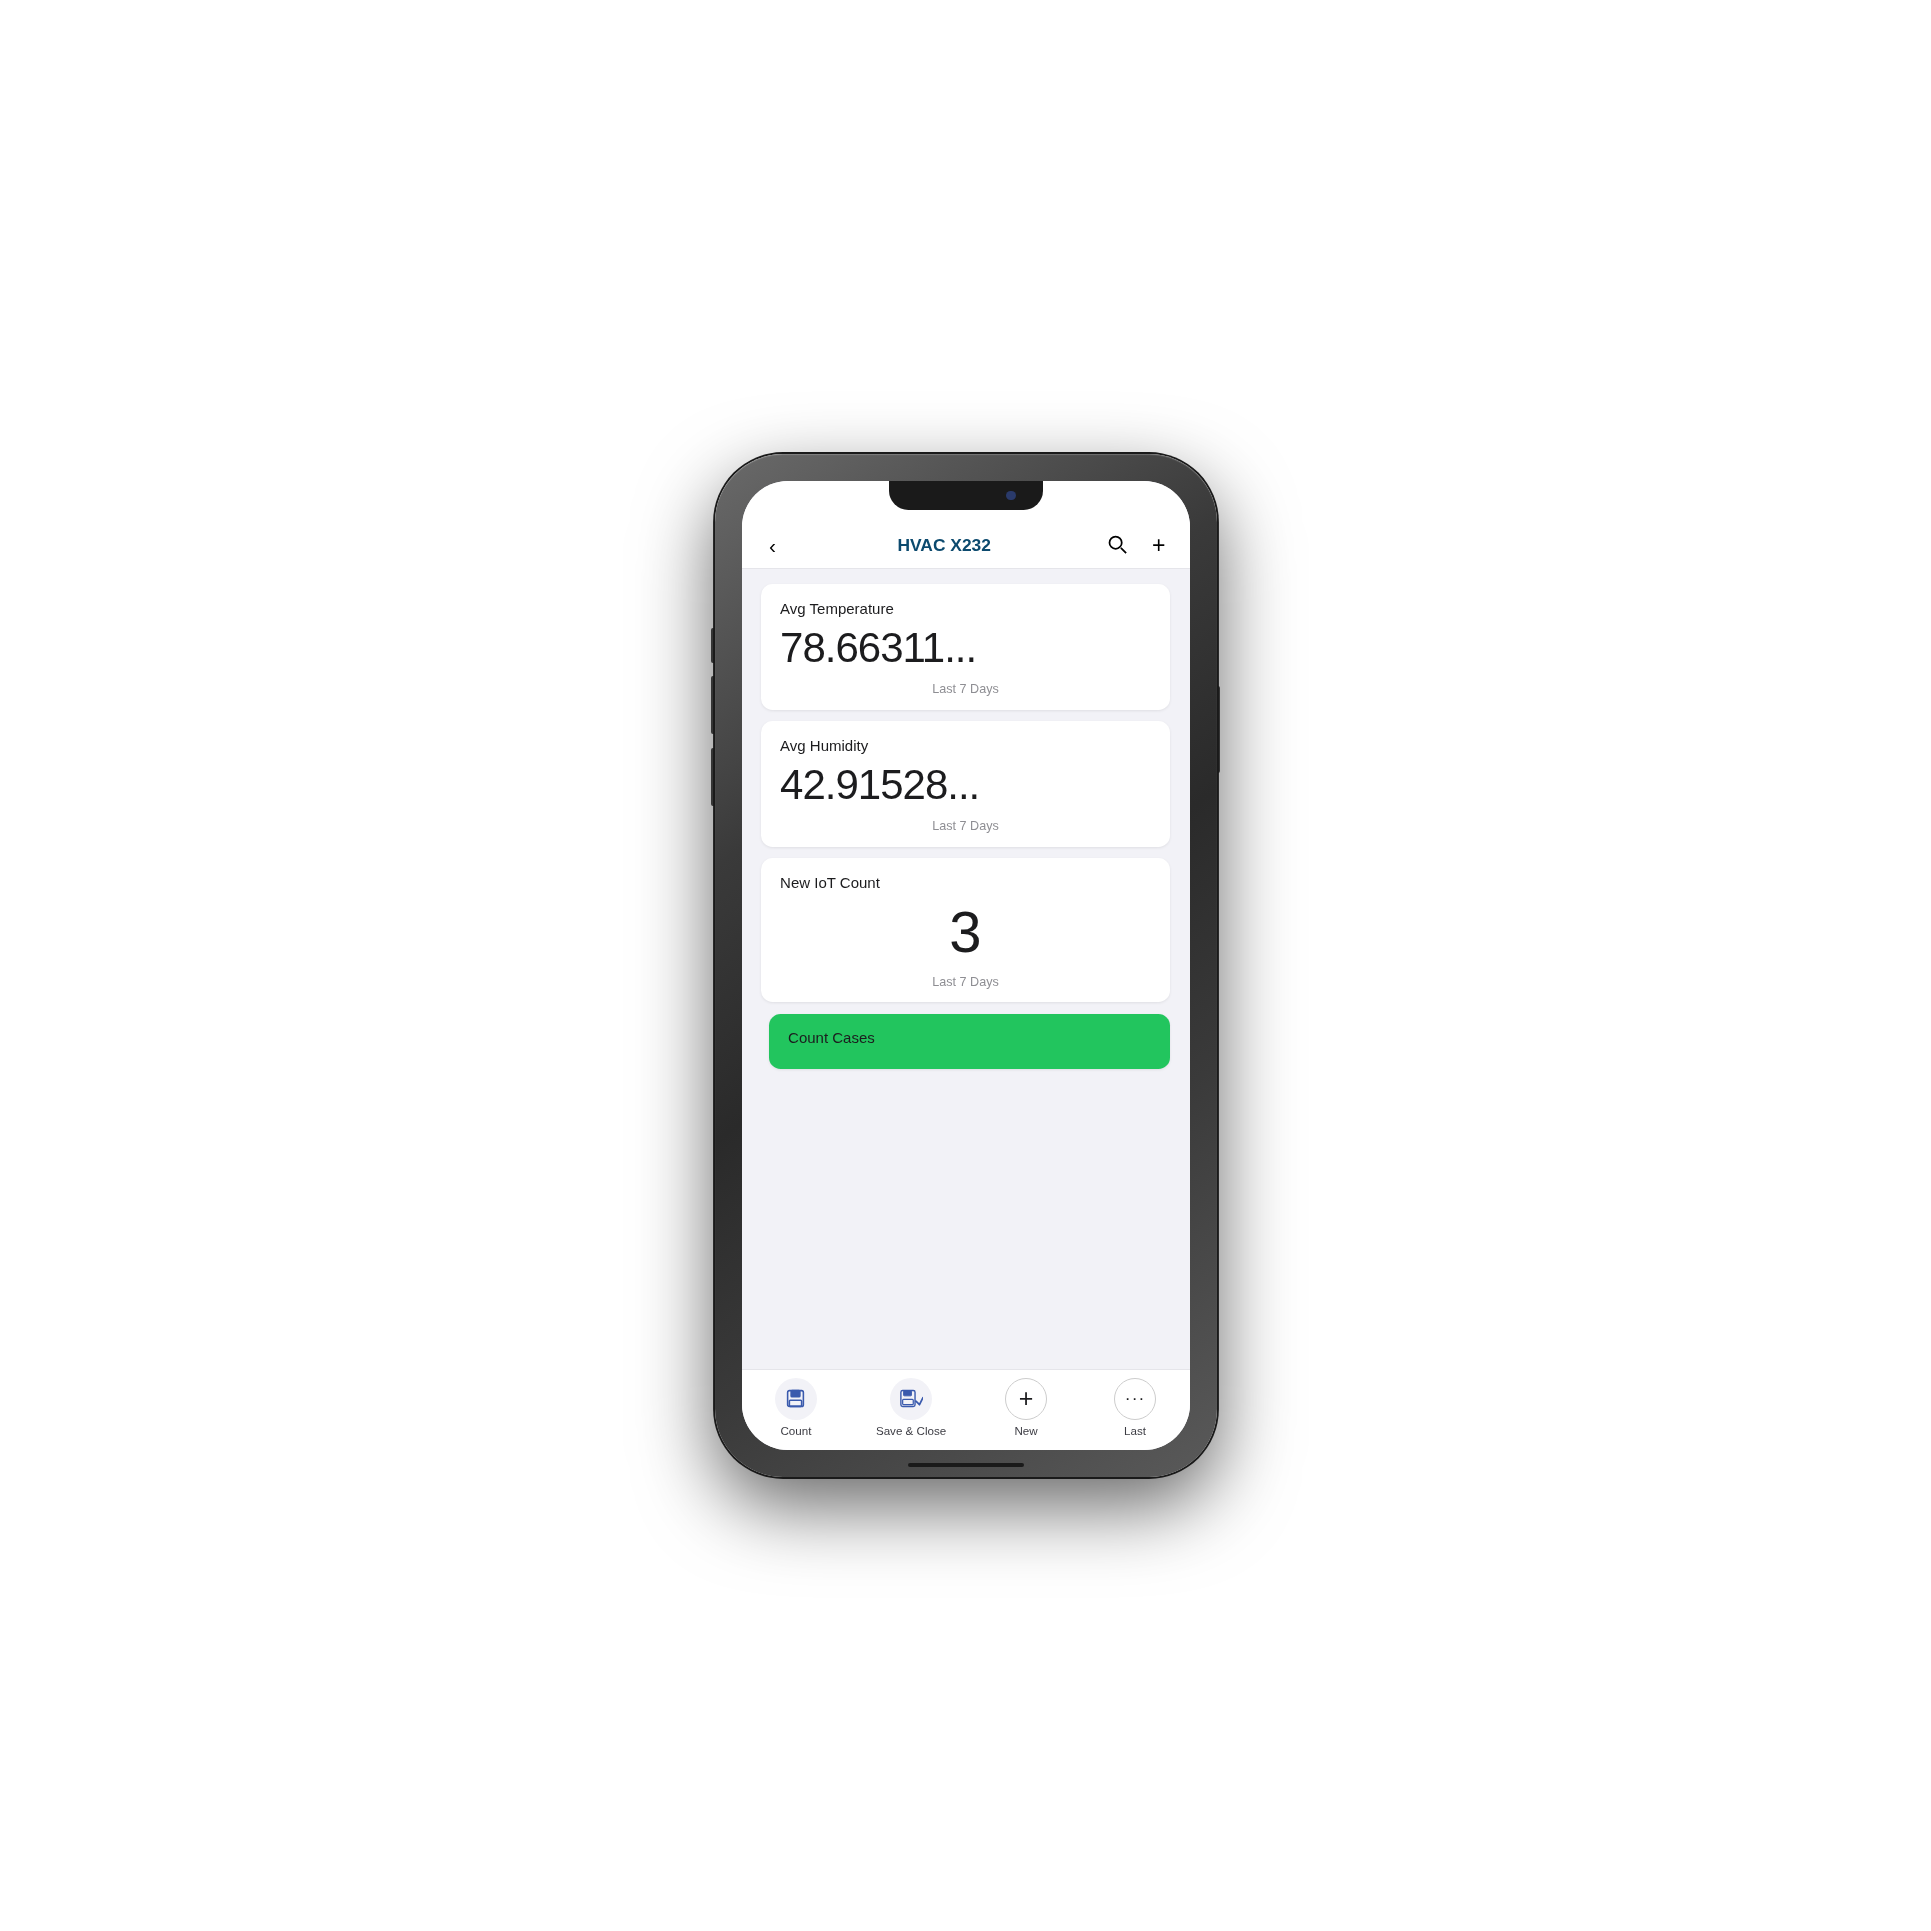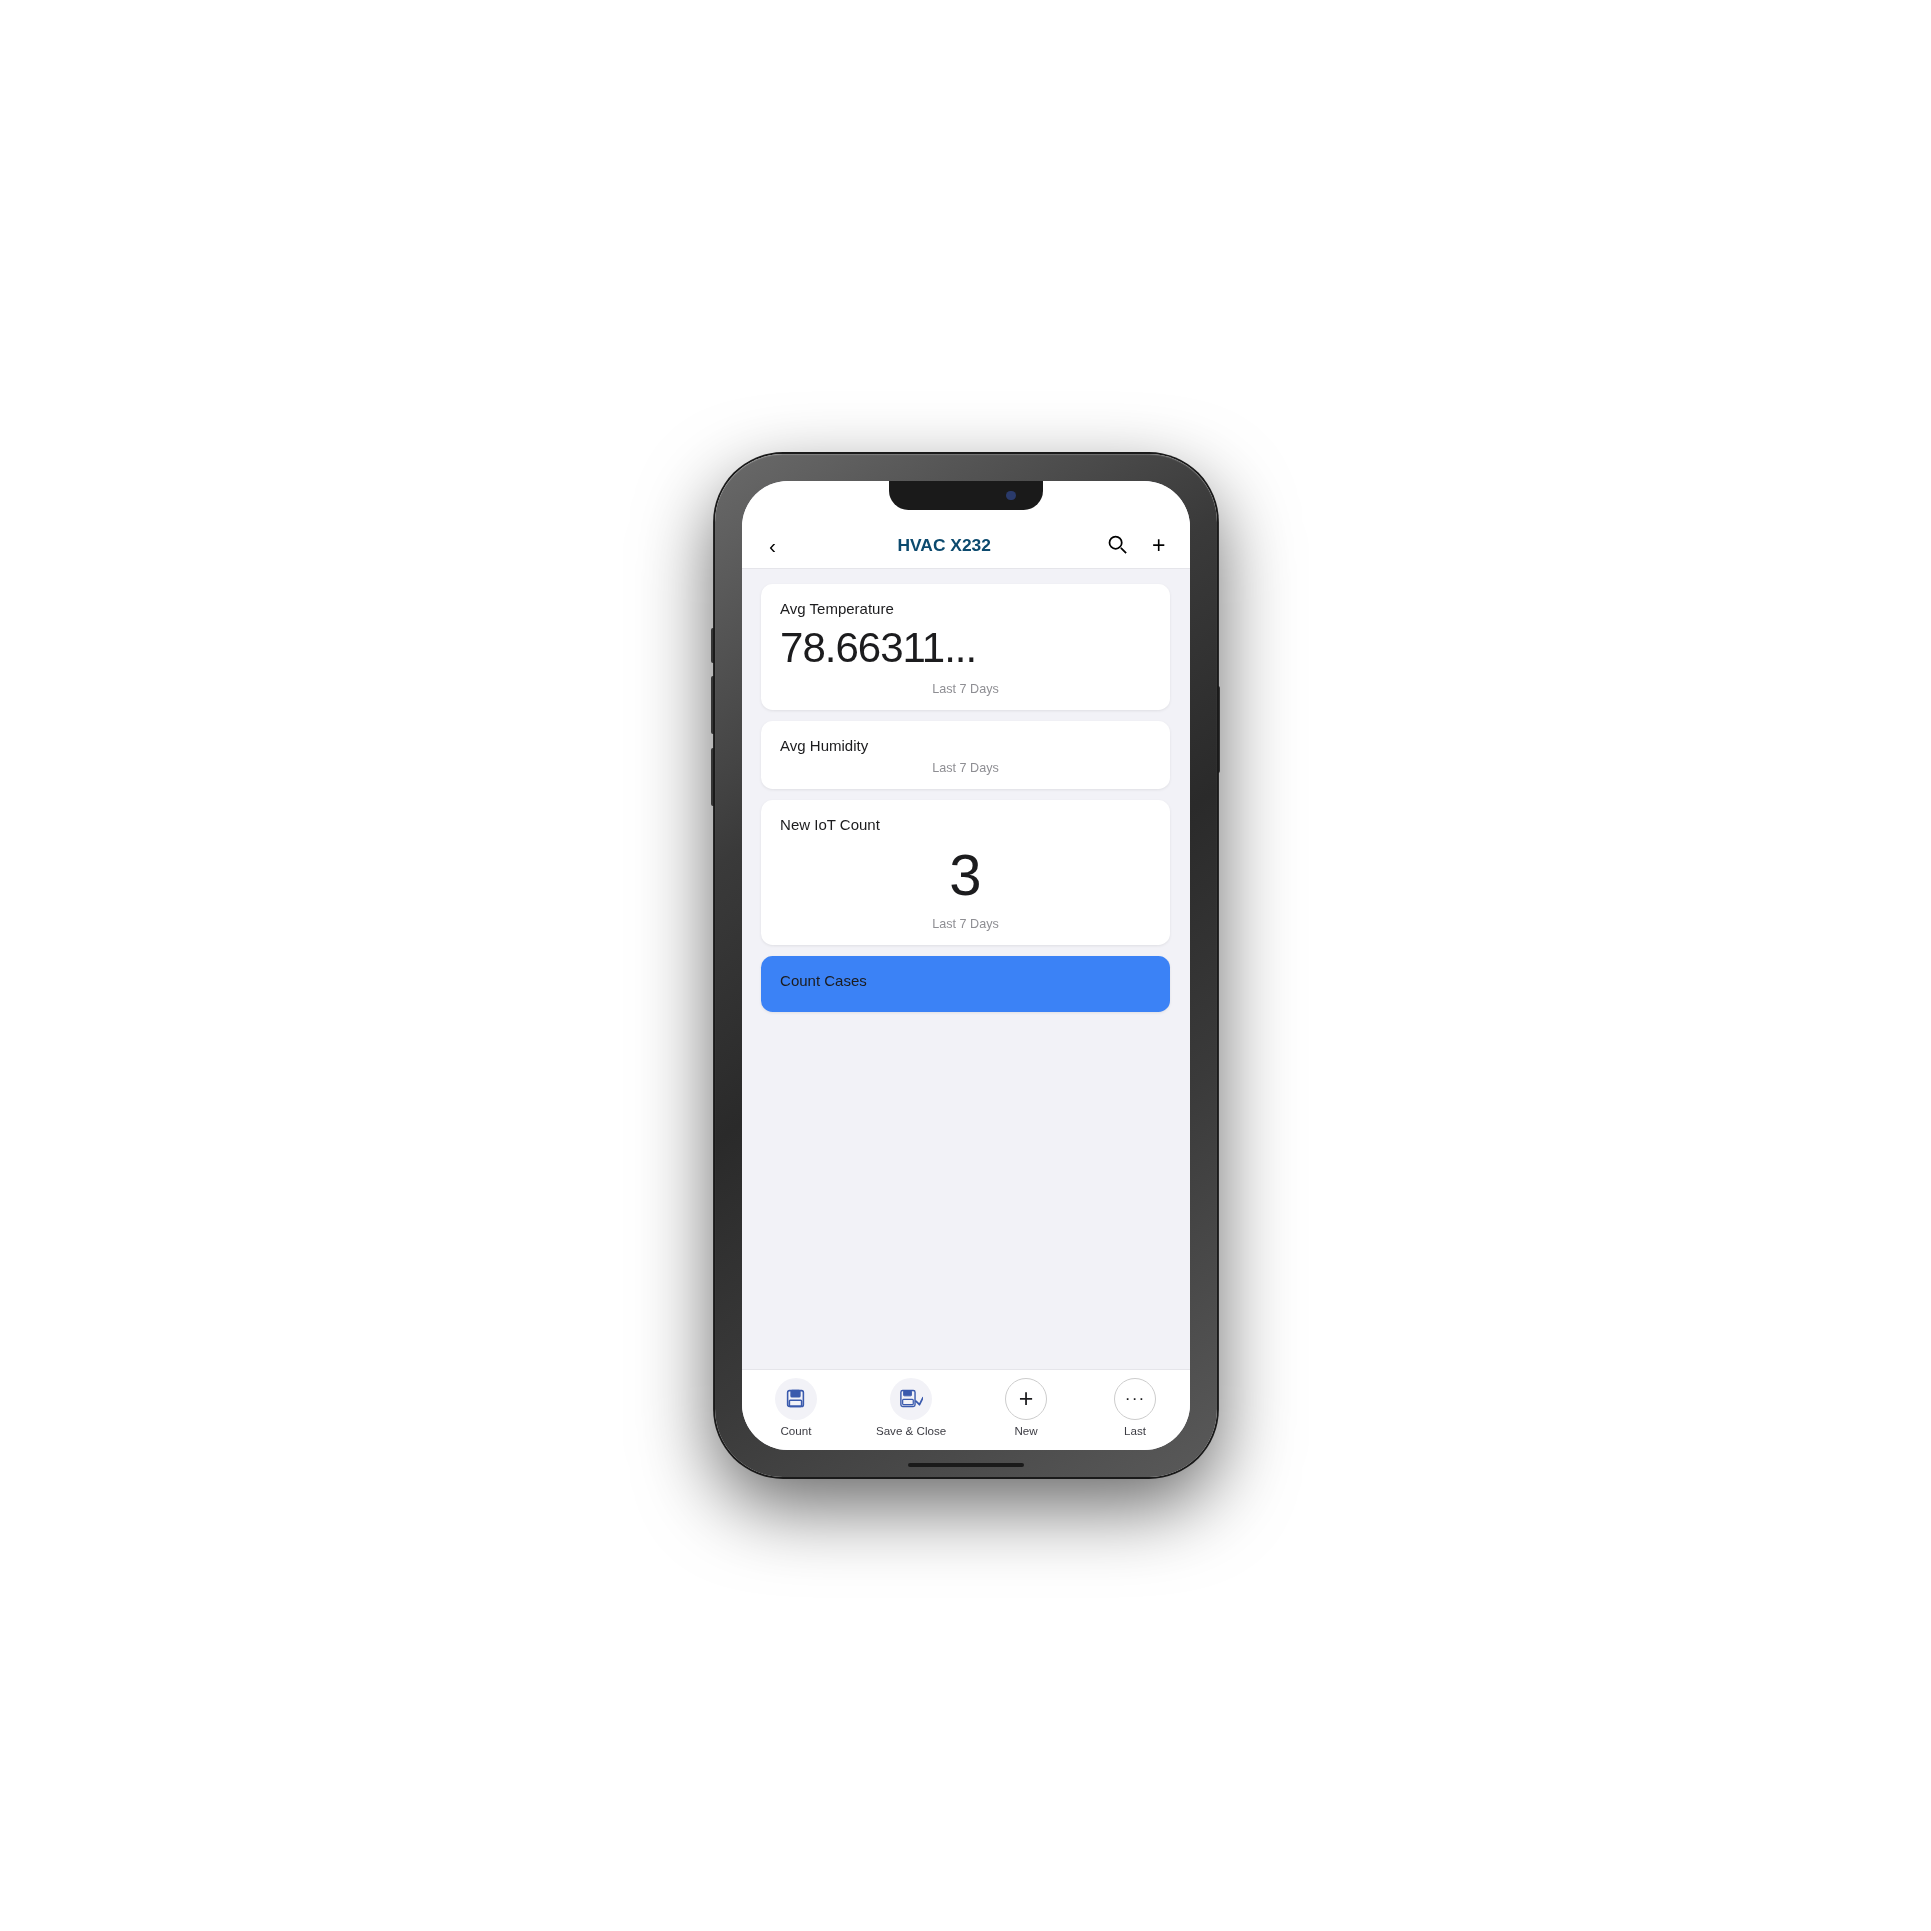--- a/index.html
+++ b/index.html
@@ -244,24 +244,25 @@
       position: absolute;
       right: -3.9px;
       top: 232px;
       width: 3.9px;
       height: 87px;
       background: #4a4a4a;
       border-radius: 0 1.9px 1.9px 0;
     }
 
     .count-cases-card {
-      background: #3b82f6;
+      background: #22c55e;
       border-radius: 11.6px;
       padding: 15.4px 19.3px;
       box-shadow: 0 1px 2.9px rgba(0,0,0,0.08);
+      margin-left: 8px;
     }
   </style>
 </head>
 <body>
 
 <div class="phone-wrapper">
 
   <div class="side-button-left"></div>
   <div class="side-button-left2"></div>
   <div class="side-button-left3"></div>
@@ -297,20 +298,21 @@
     <div class="content-area">
 
       <div class="card">
         <div class="card-label">Avg Temperature</div>
         <div class="card-value">78.66311...</div>
         <div class="card-subtitle">Last 7 Days</div>
       </div>
 
       <div class="card">
         <div class="card-label">Avg Humidity</div>
+        <div class="card-value">42.91528...</div>
         <div class="card-subtitle">Last 7 Days</div>
       </div>
 
       <div class="card">
         <div class="card-label">New IoT Count</div>
         <div class="card-value-small">3</div>
         <div class="card-subtitle">Last 7 Days</div>
       </div>
 
       <div class="count-cases-card">

